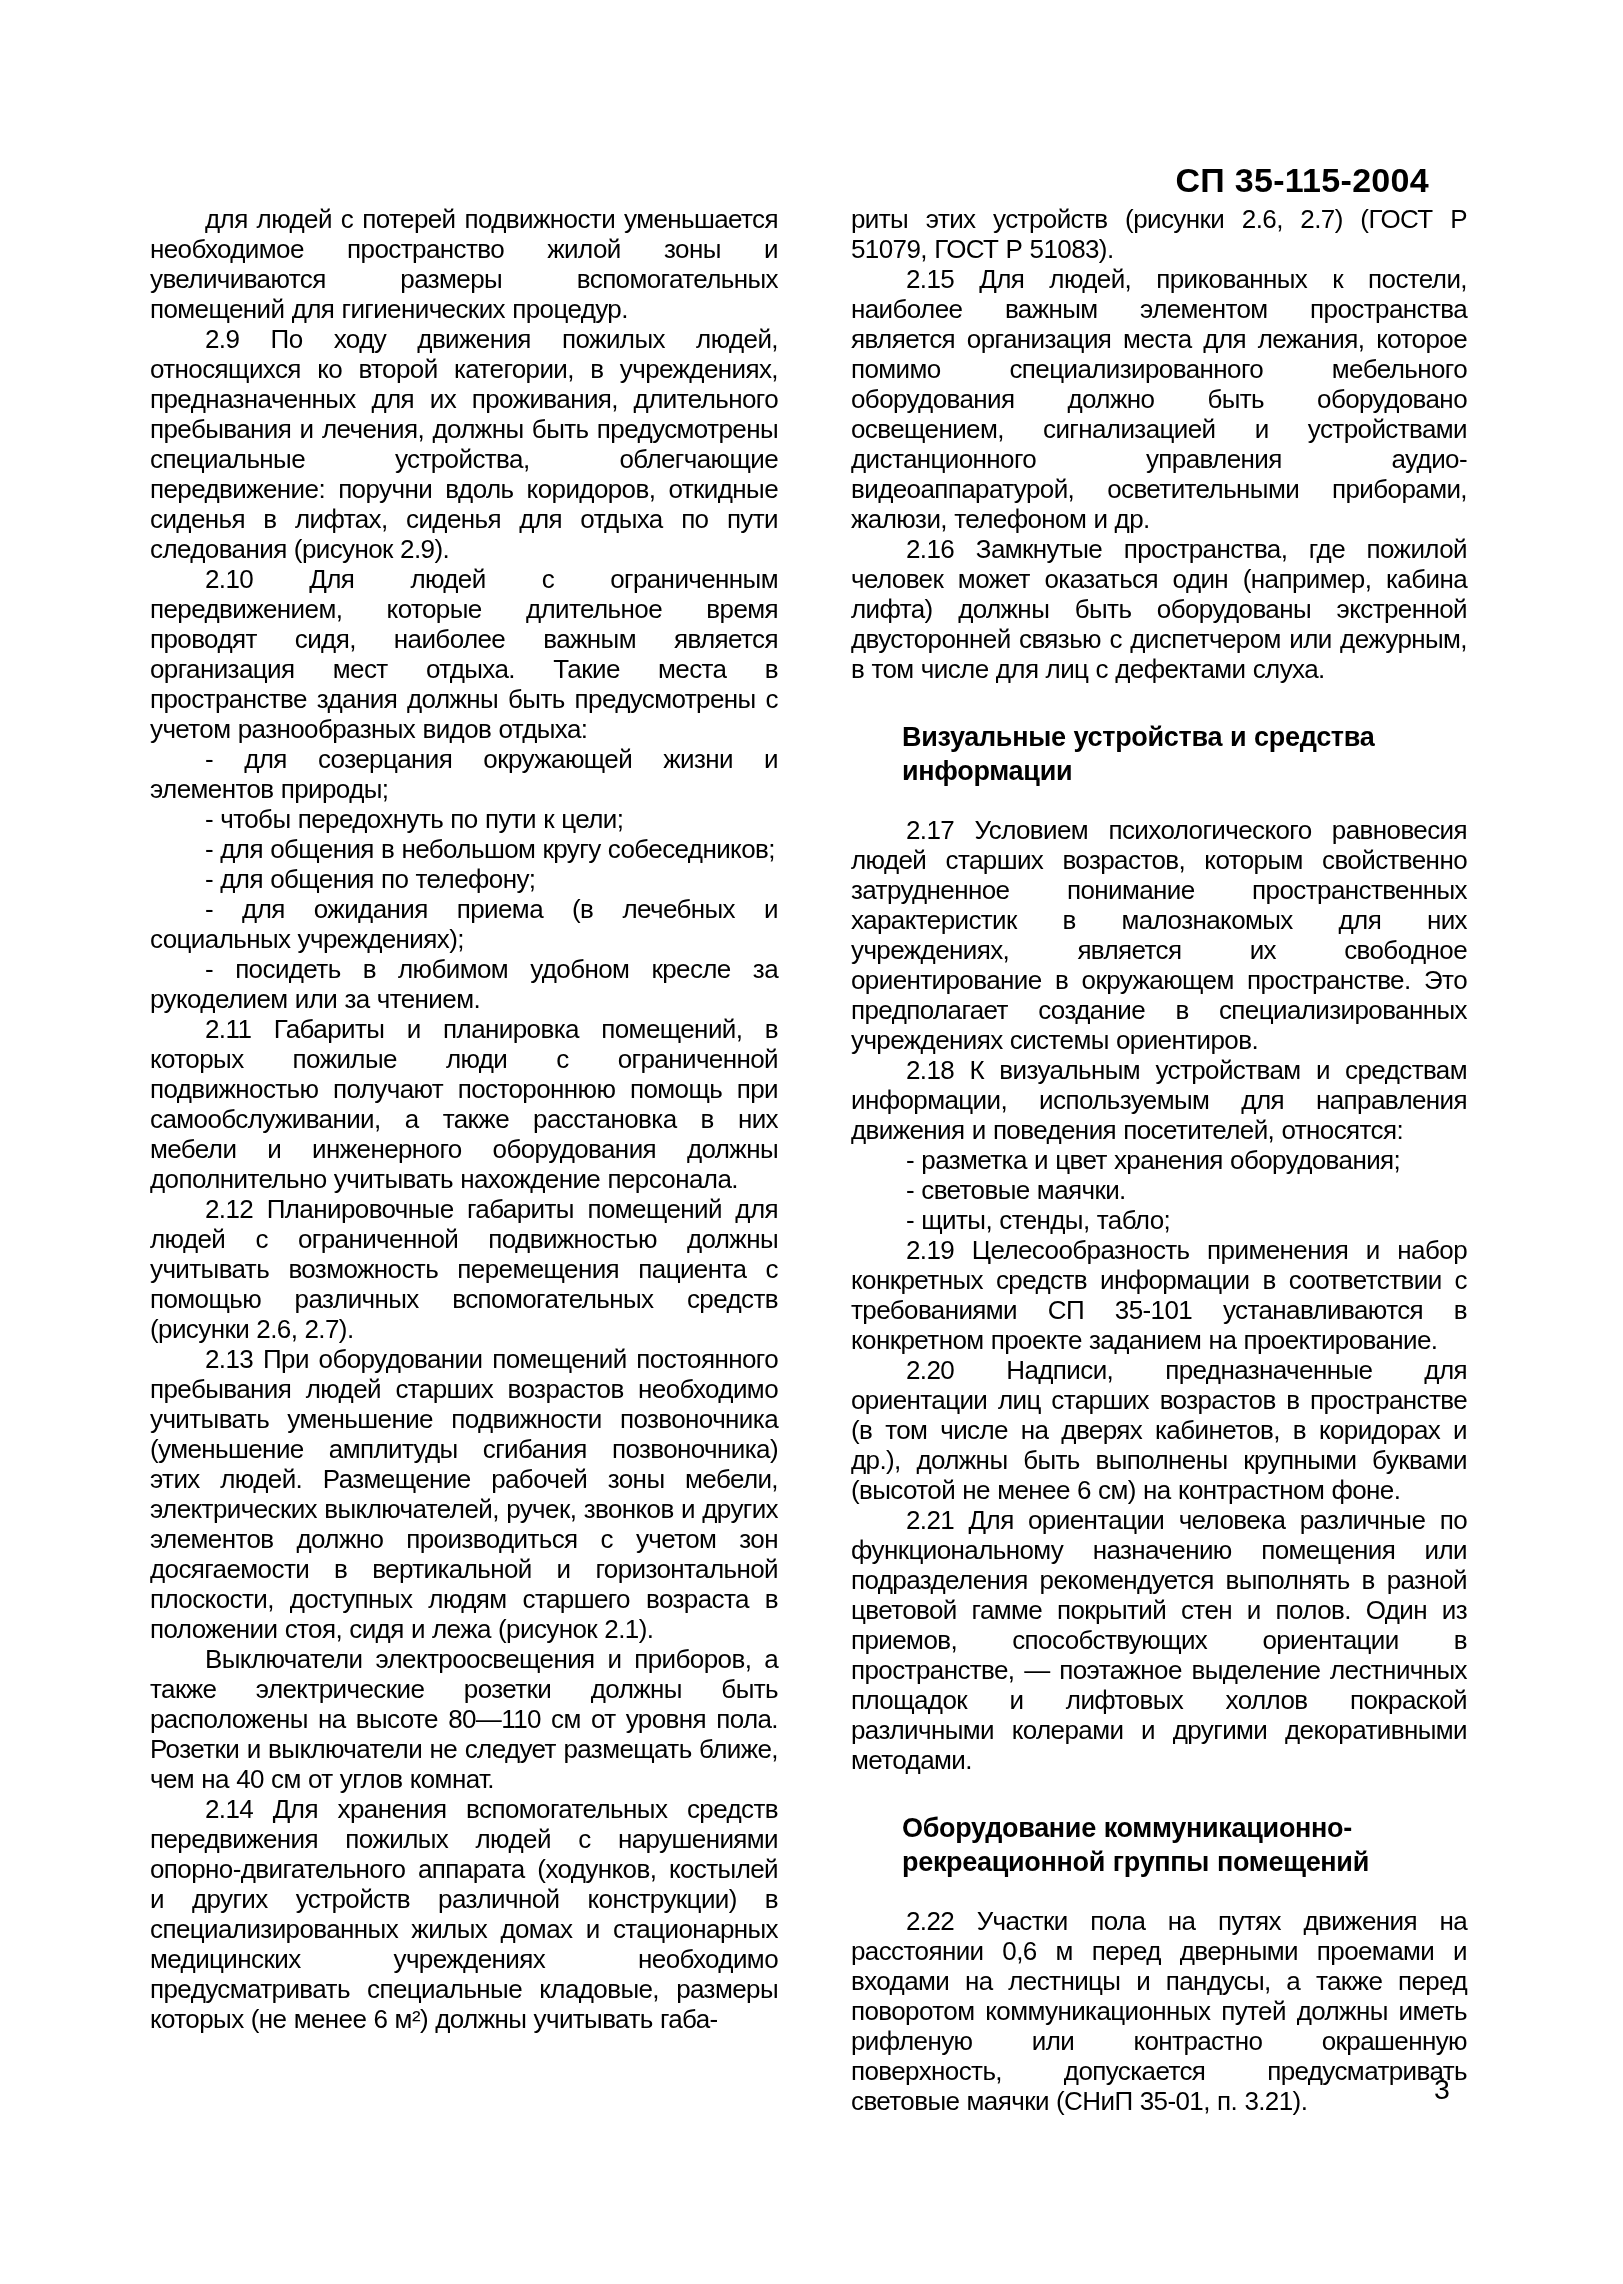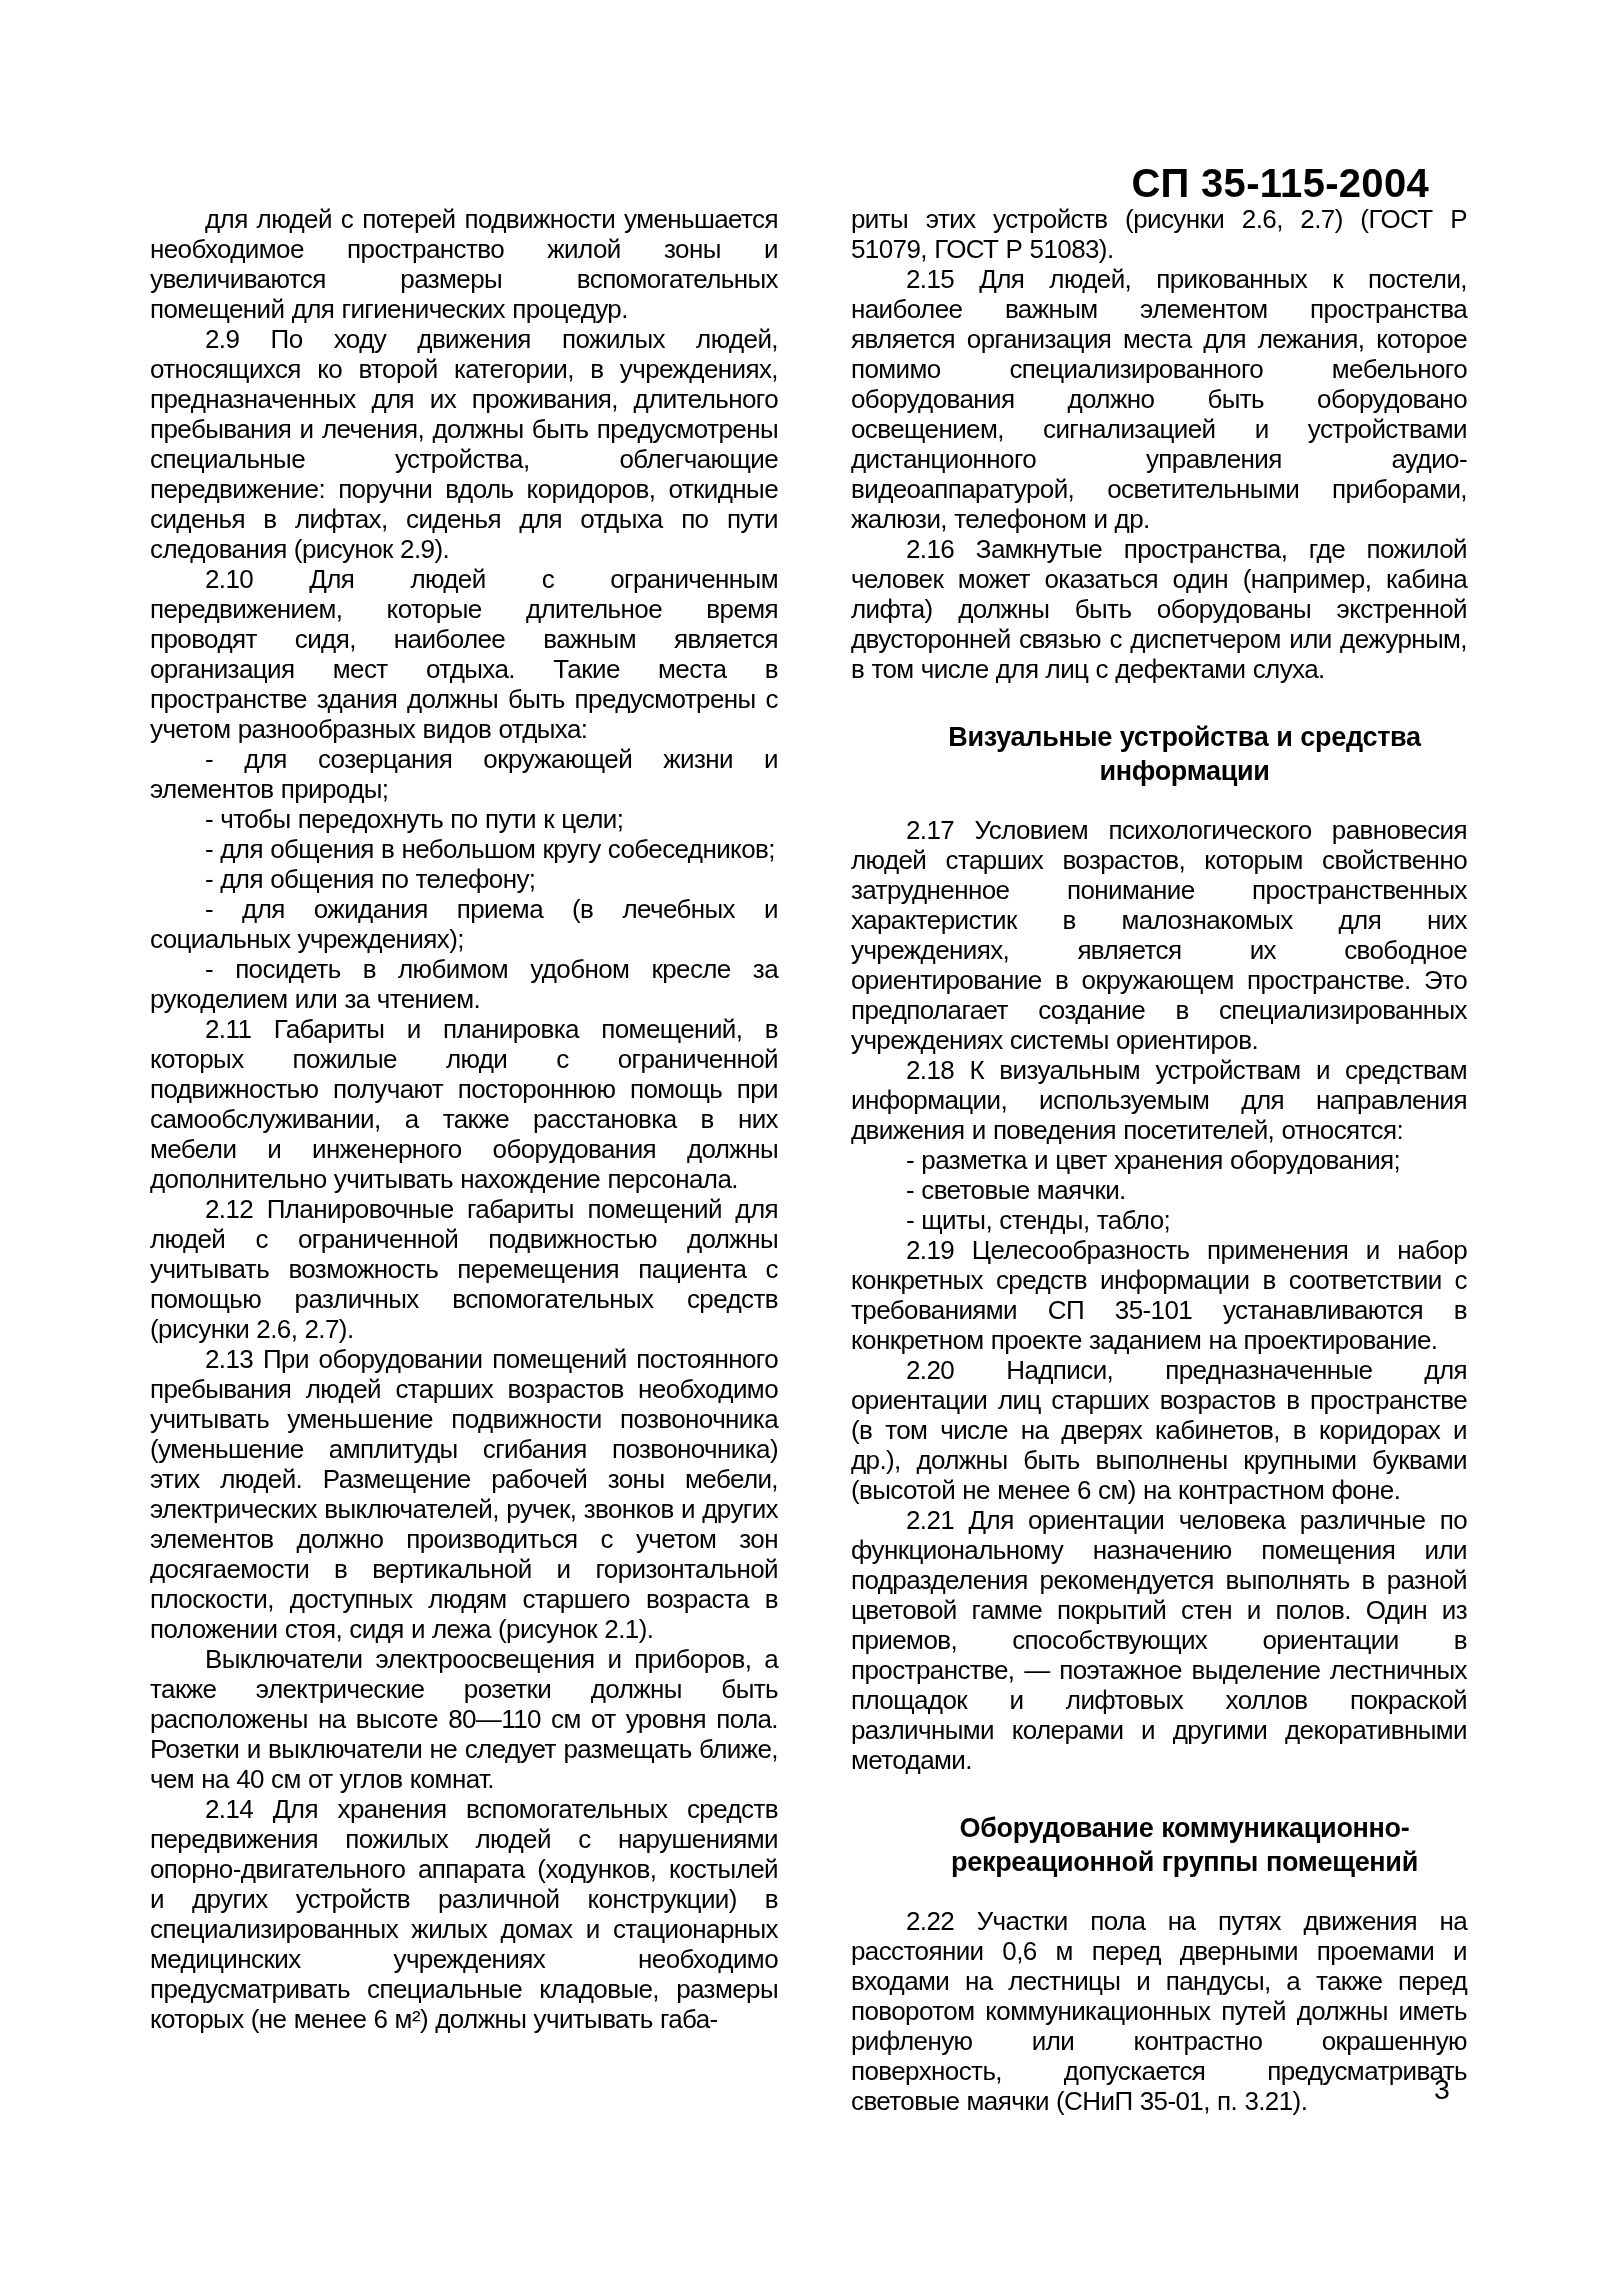--- a/index.html
+++ b/index.html
@@ -12,21 +12,21 @@
     background: #ffffff;
     color: #000000;
     font-family: "Liberation Sans", "DejaVu Sans", sans-serif;
     overflow: hidden;
   }
 
   .doc-header {
     position: absolute;
     top: 161px;
     right: 194px;
-    font-size: 40px;
+    font-size: 34px;
     font-weight: bold;
     letter-spacing: 0.3px;
     white-space: nowrap;
   }
 
   .col {
     position: absolute;
     top: 204px;
     text-align: justify;
     font-size: 26px;
@@ -43,21 +43,21 @@
   }
   p.cont {
     margin: 0;
     text-indent: 0;
   }
 
   .subheading {
     font-size: 27px;
     line-height: 34px;
     font-weight: bold;
-    text-align: center;
+    text-align: left;
     letter-spacing: -0.3px;
     margin: 36px 0 27px 51px;
   }
 
   .page-number {
     position: absolute;
     top: 2073px;
     left: 1434px;
     font-size: 28.5px;
   }

